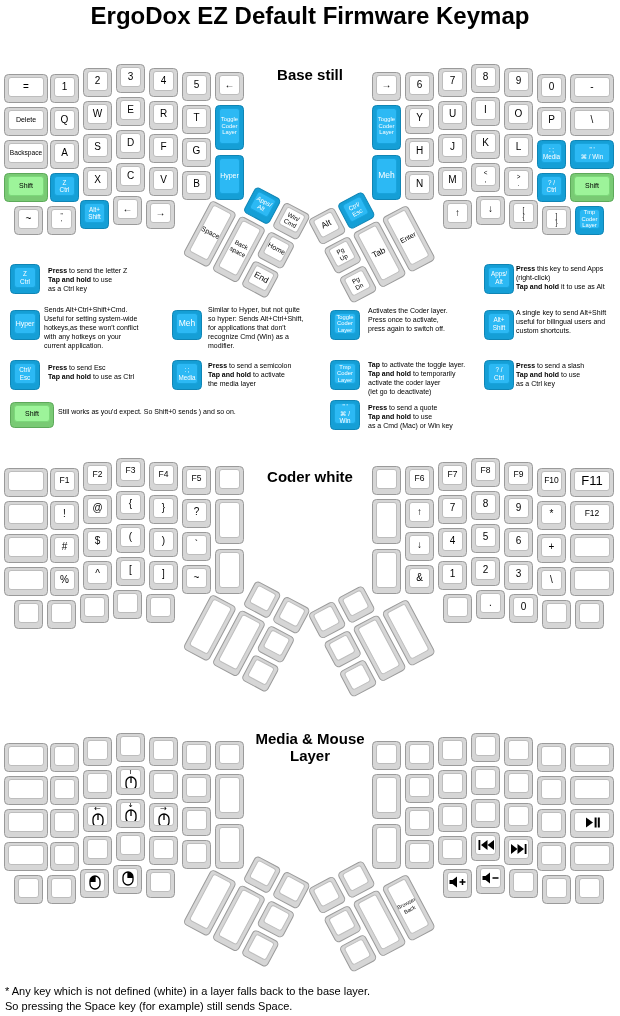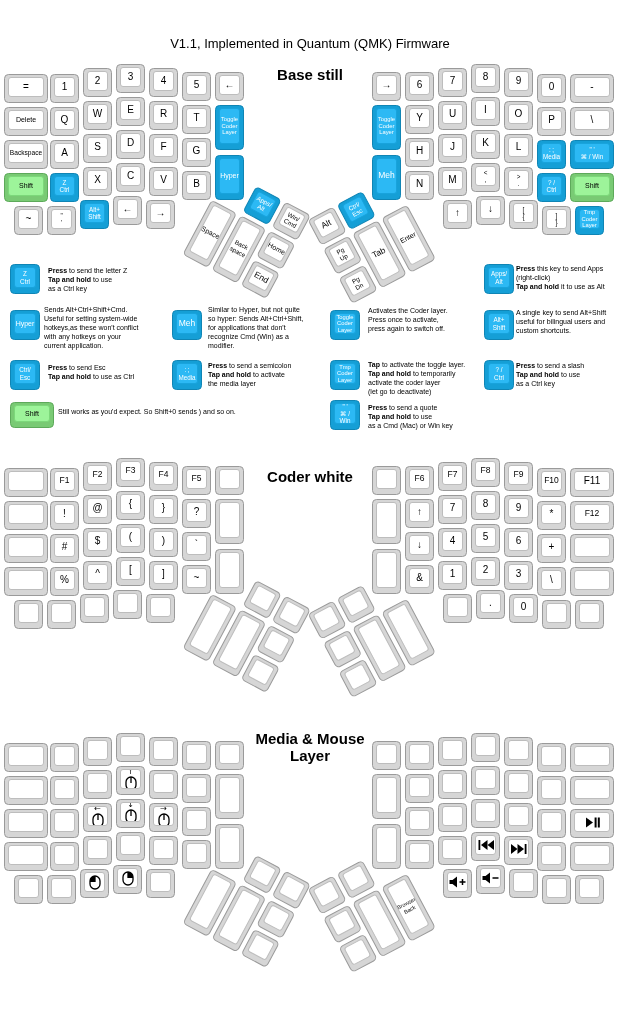--- a/index.html
+++ b/index.html
@@ -25,21 +25,21 @@
 .ltext b{font-weight:700}
 .footnote{position:absolute;left:5px;top:984px;font-size:11px;line-height:15px;white-space:pre-line}
 .ic{display:inline-flex;flex-direction:column;align-items:center;line-height:1}
 .ic .ar{font-size:8px;line-height:8px;font-family:"DejaVu Sans",sans-serif}
 .face svg{display:block}
 </style>
 </head>
 <body>
 
 <div class="page">
-  <div class="subtitle">V1.1, Implemented in Quantum (QMK) Firmware</div>
+  <h1 class="title">ErgoDox EZ Default Firmware Keymap</h1>
   <div id="kb-root">
       <div class="layer">
         <div class="layer-title" style="top: 66px;">Base still</div>
         <div class="half" style="left: 4px; top: 64px;">
           <div class="key" style="left: 0px; top: 10px; width: 44px; height: 29px;">
             <div class="face" style="font-size: 10px;">=</div>
           </div>
           <div class="key" style="left: 46px; top: 10px; width: 29px; height: 29px;">
             <div class="face" style="font-size: 10px;">1</div>
           </div>
@@ -428,21 +428,21 @@
           <div class="key" style="left: 99px; top: 0px; width: 29px; height: 29px;">
             <div class="face" style="font-size: 8.5px;">F8</div>
           </div>
           <div class="key" style="left: 132px; top: 4px; width: 29px; height: 29px;">
             <div class="face" style="font-size: 8.5px;">F9</div>
           </div>
           <div class="key" style="left: 165px; top: 10px; width: 29px; height: 29px;">
             <div class="face" style="font-size: 8.5px;">F10</div>
           </div>
           <div class="key" style="left: 198px; top: 10px; width: 44px; height: 29px;">
-            <div class="face" style="font-size: 10px;">F11</div>
+            <div class="face" style="font-size: 13px;">F11</div>
           </div>
           <div class="key" style="left: 33px; top: 41px; width: 29px; height: 29px;">
             <div class="face" style="font-size: 10px;">↑</div>
           </div>
           <div class="key" style="left: 66px; top: 37px; width: 29px; height: 29px;">
             <div class="face" style="font-size: 10px;">7</div>
           </div>
           <div class="key" style="left: 99px; top: 33px; width: 29px; height: 29px;">
             <div class="face" style="font-size: 10px;">8</div>
           </div>
@@ -868,13 +868,15 @@
       <div class="key green" style="left: 10px; top: 402px; width: 44px; height: 26px;">
         <div class="face" style="font-size: 7px;">Shift</div>
       </div>
       <div class="ltext" style="left: 58px; top: 407px;">Still works as you'd expect. So Shift+0 sends ) and so on.</div>
       <div class="key blue" style="left: 330px; top: 400px; width: 30px; height: 30px;">
         <div class="face" style="font-size: 6.3px;">" '
 ⌘ / Win</div>
       </div>
       <div class="ltext" style="left: 368px; top: 403px;"><b>Press</b> to send a quote<br><b>Tap and hold</b> to use<br>as a Cmd (Mac) or Win key</div>
     </div>
+  <div class="footnote">* Any key which is not defined (white) in a layer falls back to the base layer.
+So pressing the Space key (for example) still sends Space.</div>
 </div>
 
 </body></html>

